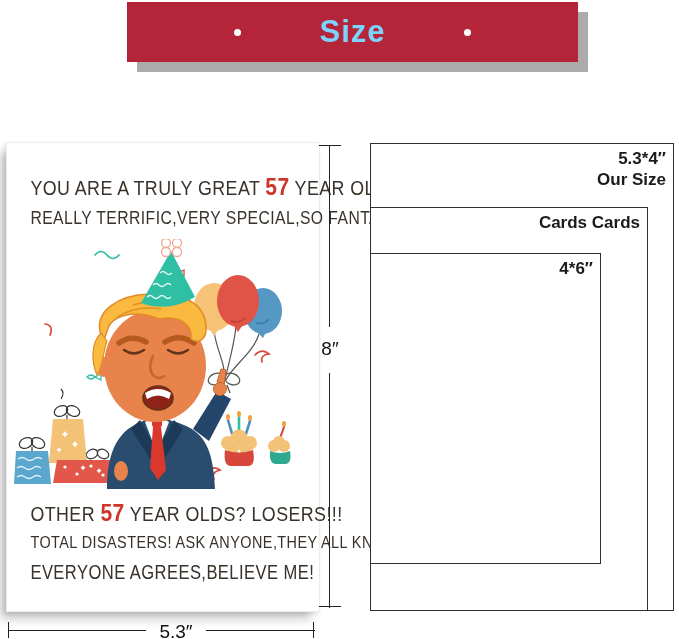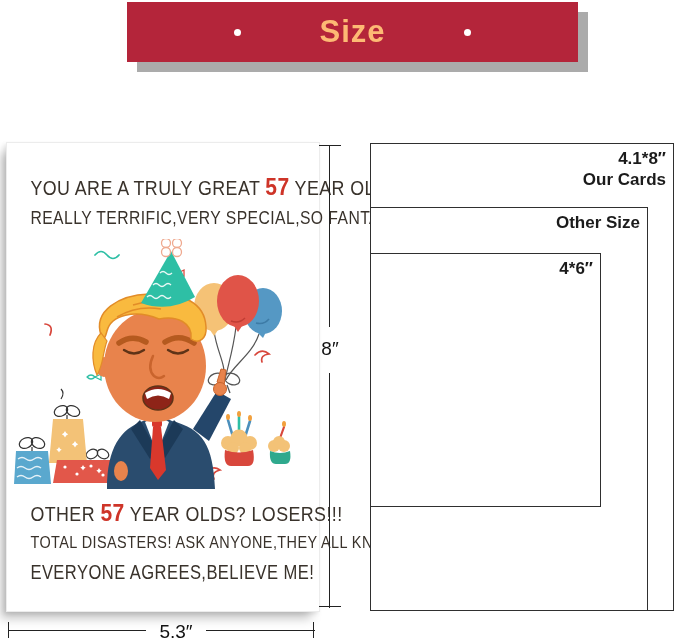--- a/index.html
+++ b/index.html
@@ -3,21 +3,21 @@
 <meta charset="utf-8">
 <style>
   html,body{margin:0;padding:0;background:#fff;}
   .stage{position:relative;width:679px;height:639px;background:#fff;overflow:hidden;
          font-family:"Liberation Sans",sans-serif;}
 
   
   .banner-shadow{position:absolute;left:137px;top:12px;width:451px;height:60px;background:#ababab;}
   .banner{position:absolute;left:127px;top:2px;width:451px;height:60px;background:var(--banner-bg,#b4253a);
           display:flex;align-items:center;justify-content:center;gap:78px;}
-  .banner-title{color:#fdba74;font-size:31px;font-weight:700;letter-spacing:1px;}
+  .banner-title{color:#7dd3fc;font-size:31px;font-weight:700;letter-spacing:1px;}
   .dot{width:7px;height:7px;border-radius:50%;background:#fff;display:inline-block;}
 
   
   .card{position:absolute;left:6px;top:142px;width:312px;height:468px;background:#fff;
         border:1px solid #ececec;
         box-shadow:-7px 8px 10px -2px rgba(0,0,0,.25), -2px 2px 4px rgba(0,0,0,.08);}
   .cline{position:absolute;left:0;width:100%;text-align:center;color:#39322b;
          transform:scaleX(.85);transform-origin:center;white-space:nowrap;
          font-weight:400;letter-spacing:.5px;}
   .cline .num{color:var(--hl,#ce3428);font-size:1.18em;font-weight:700;}
@@ -40,21 +40,21 @@
   .hseg{position:absolute;top:9px;height:0;border-top:1.5px solid #222;}
   .hseg.a{left:0;width:138px;} .hseg.b{left:198px;width:109px;}
   .hcap{position:absolute;top:1px;height:16px;width:0;border-left:1.5px solid #222;}
   .hcap.l{left:0;} .hcap.r{left:305px;}
   .hdim .dim-label{left:138px;width:60px;top:0;}
 
   
   .size-rect{position:absolute;background:#fff;border:1.5px solid #2f2f2f;box-sizing:border-box;}
   .rect-outer{left:370px;top:143px;width:304px;height:468px;z-index:1;}
   .rect-middle{left:370px;top:207px;width:278px;height:404px;z-index:2;}
-  .rect-inner{left:370px;top:253px;width:231px;height:254px;z-index:3;}
+  .rect-inner{left:370px;top:253px;width:231px;height:311px;z-index:3;}
   .rect-label{position:absolute;top:4px;right:7px;text-align:right;color:#1b1b1b;
               font-weight:700;font-size:17px;line-height:21px;white-space:nowrap;}
 </style>
 </head>
 <body>
 
 <div class="stage">
 
   <div class="banner-shadow"></div>
   <div class="banner">
@@ -218,27 +218,27 @@
   <div class="hdim">
     <div class="hcap l"></div>
     <div class="hseg a"></div>
     <div class="dim-label">5.3″</div>
     <div class="hseg b"></div>
     <div class="hcap r"></div>
   </div>
 
   <div class="size-rect rect-outer">
     <div class="rect-label">
-      <div>4.1*8″</div>
-      <div>Our Cards</div>
+      <div>5.3*4″</div>
+      <div>Our Size</div>
     </div>
   </div>
   <div class="size-rect rect-middle">
     <div class="rect-label">
-      <div>Other Size</div>
+      <div>Cards Cards</div>
     </div>
   </div>
   <div class="size-rect rect-inner">
     <div class="rect-label">
       <div>4*6″</div>
     </div>
   </div>
 
 </div>
 

